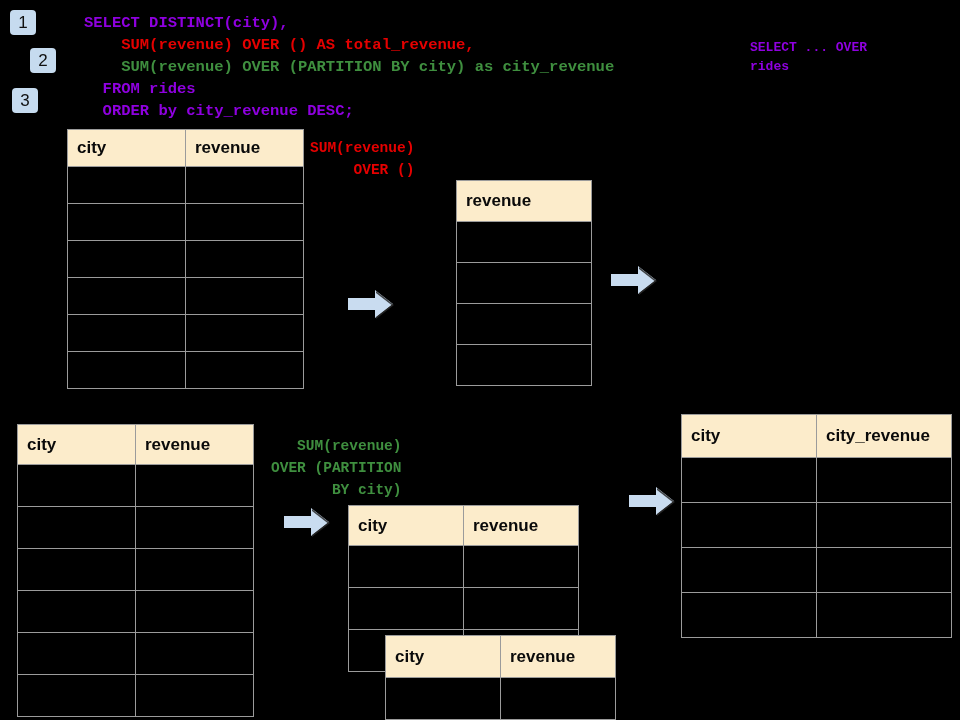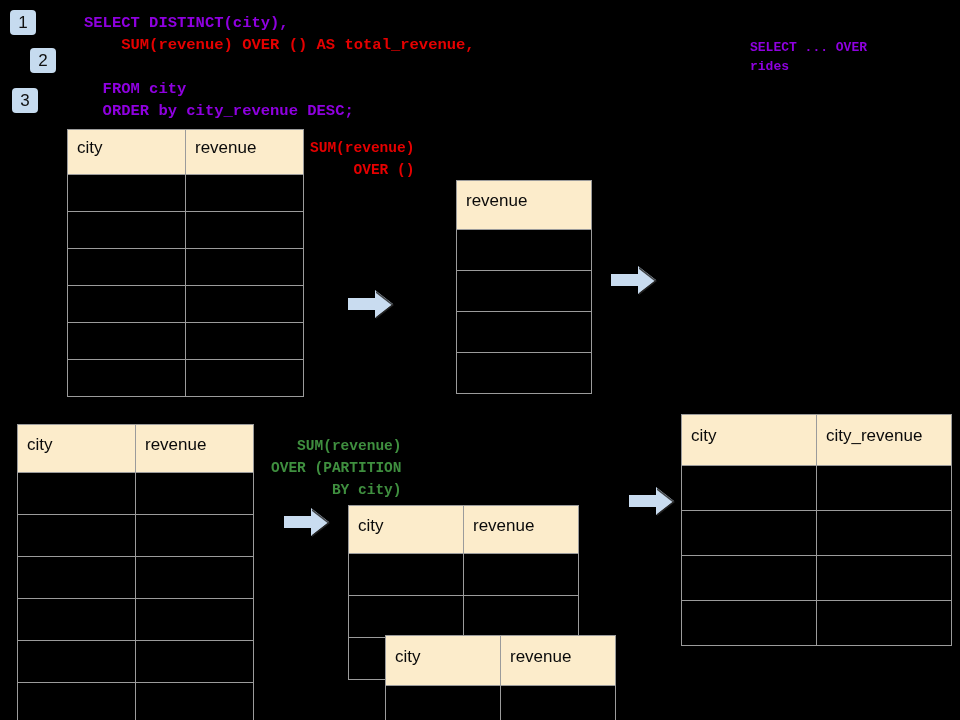--- a/index.html
+++ b/index.html
@@ -78,44 +78,45 @@
   }
   .tbl td, .tbl th {
     border: 1px solid #9b9b9b;
     padding: 0;
     margin: 0;
     background: #000000;
   }
   .tbl th {
     background: #fceccb;
     color: #0a0a0a;
-    font-weight: normal;
+    font-weight: bold;
     font-size: 17px;
     text-align: left;
-    padding: 0 0 8px 9px;
+    padding: 0 0 0 9px;
   }
 
   
   .arrow {
     position: absolute;
   }
   .arrow svg { display: block; }
 </style>
 </head>
 <body>
 
 <div id="canvas">
 
   <div class="badge" style="left:10px; top:10px;">1</div>
   <div class="badge" style="left:30px; top:48px;">2</div>
   <div class="badge" style="left:12px; top:88px;">3</div>
 
   <div class="code code-purple" style="left:84px; top:12px;">SELECT DISTINCT(city),</div>
   <div class="code code-red" style="left:84px; top:34px;">    SUM(revenue) OVER () AS total_revenue,</div>
-  <div class="code code-purple" style="left:84px; top:78px;">  FROM city</div>
+  <div class="code code-green" style="left:84px; top:56px;">    SUM(revenue) OVER (PARTITION BY city) as city_revenue</div>
+  <div class="code code-purple" style="left:84px; top:78px;">  FROM rides</div>
   <div class="code code-purple" style="left:84px; top:100px;">  ORDER by city_revenue DESC;</div>
 
   <div class="sidecode" style="left:750px; top:38px;">SELECT ... OVER</div>
   <div class="sidecode" style="left:750px; top:57px;">rides</div>
 
   <div class="note note-red" style="left:310px; top:137px;">SUM(revenue)
 OVER ()</div>
 
   <div class="note note-green" style="left:271px; top:435px;">SUM(revenue)
 OVER (PARTITION

